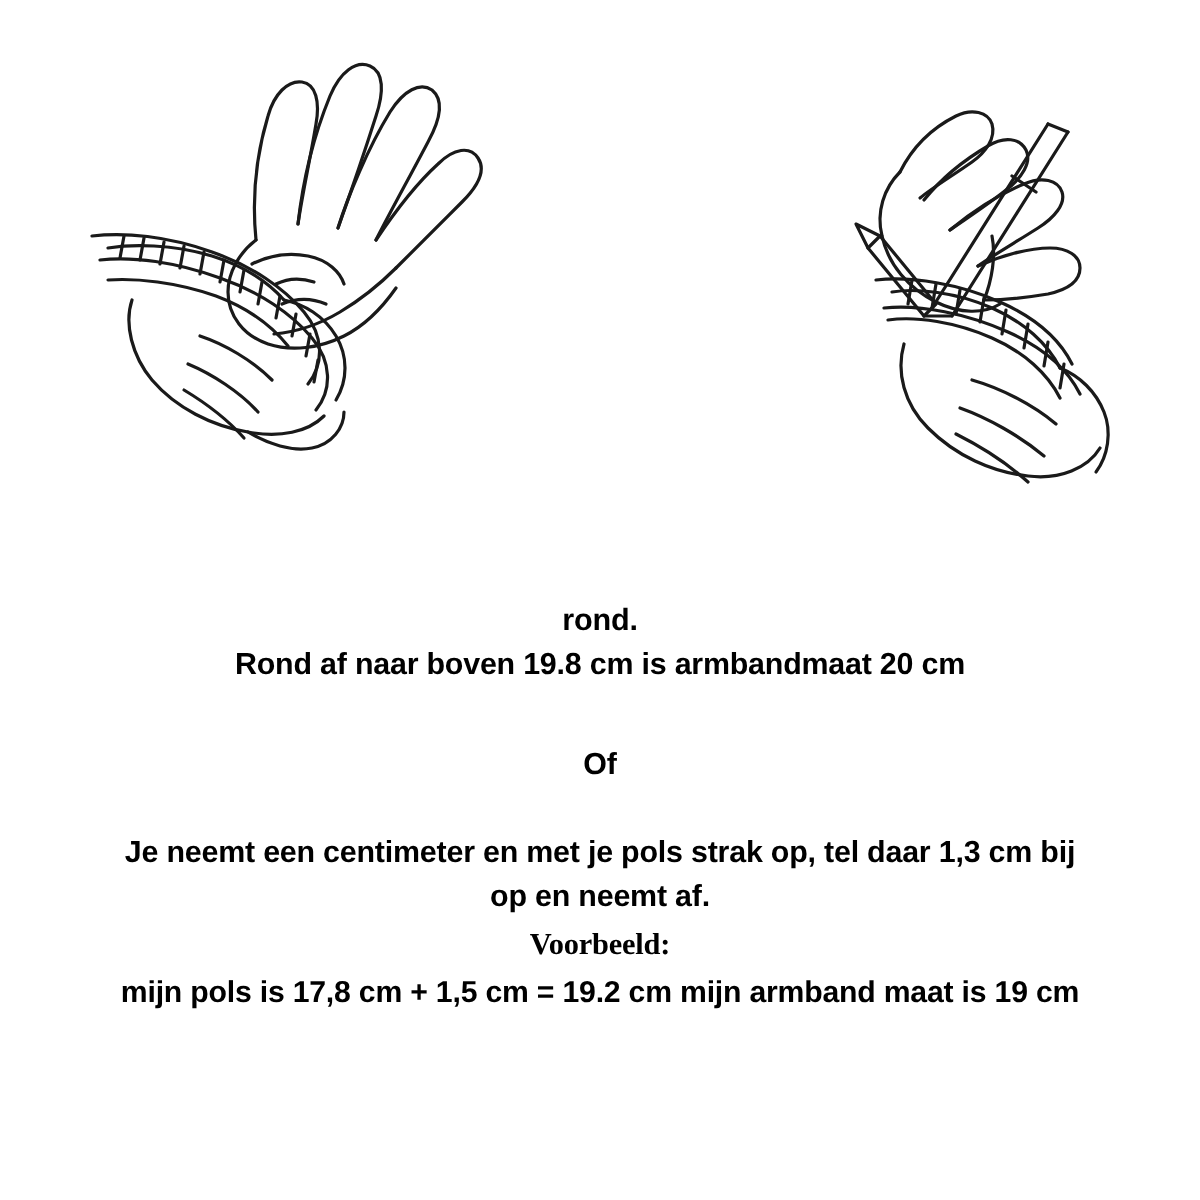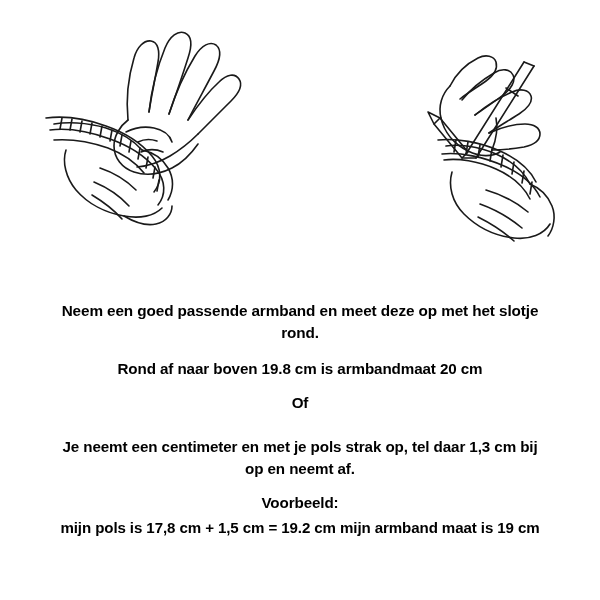--- a/index.html
+++ b/index.html
@@ -42,27 +42,27 @@
     box-sizing: border-box;
   }
   .line {
     font-weight: bold;
     font-size: 15.2px;
     line-height: 1.45;
     color: #000000;
     letter-spacing: -0.1px;
   }
   .line.l1 { font-size: 15.3px; }
-  .line.l2 { margin-top: 14px; }
+  .line.l2 { margin-top: 0; }
   .line.of {
-    margin-top: 12px;
+    margin-top: 28px;
     margin-bottom: 22px;
   }
   .line.l4 { }
-  .line.voorbeeld { margin-top: 12px; }
+  .line.voorbeeld { margin-top: 2px; font-family: Liberation Serif, serif; }
   .line.example {
     margin-top: 2px;
     font-size: 15.1px;
     text-align: center;
   }
 </style>
 </head>
 <body>
 
 <div class="page">
@@ -151,21 +151,20 @@
         <path d="M193 155 L191 167"></path>
         <path d="M204 162 L202 174"></path>
         <path d="M214 171 L212 183"></path>
         <path d="M222 182 L220 194"></path>
       </svg>
     </div>
 
   </div>
 
   <div class="text-block">
-    <div class="line l1">Neem een goed passende armband en meet deze op met het slotje</div>
     <div class="line l1">rond.</div>
     <div class="line l2">Rond af naar boven 19.8 cm is armbandmaat 20 cm</div>
     <div class="line of">Of</div>
     <div class="line l4">Je neemt een centimeter en met je pols strak op, tel daar 1,3 cm bij</div>
     <div class="line l4">op en neemt af.</div>
     <div class="line voorbeeld">Voorbeeld:</div>
     <div class="line example">mijn pols is 17,8 cm + 1,5 cm = 19.2 cm  mijn armband maat is 19 cm</div>
   </div>
 
 </div>

